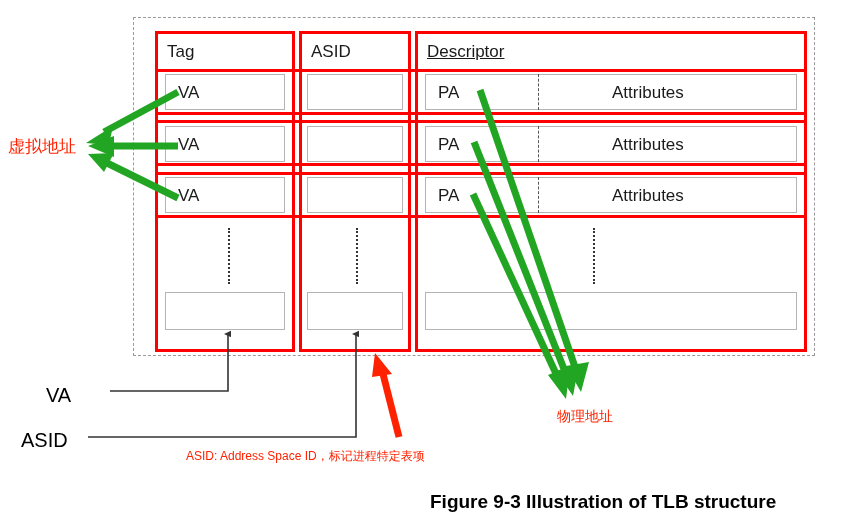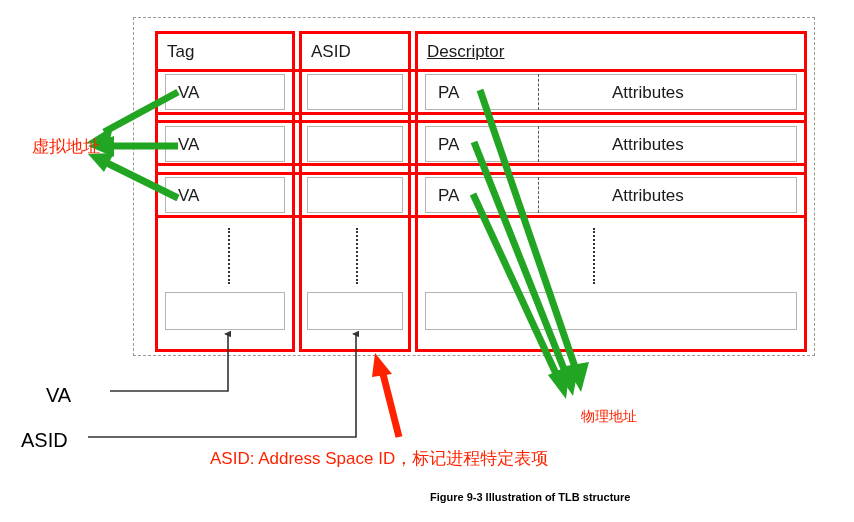--- a/index.html
+++ b/index.html
@@ -136,49 +136,48 @@
   .bottom-cell { top: 292px; height: 38px; }
 
   
   .anno {
     position: absolute;
     white-space: nowrap;
     line-height: 1;
   }
   .anno-red {
     color: #ff2200;
-    margin-left: 24px;
   }
   .anno-virtual {
     left: 8px;
     top: 138px;
     font-size: 17px;
   }
   .anno-physical {
     left: 557px;
     top: 409px;
     font-size: 14px;
   }
   .anno-asid-note {
     left: 186px;
     top: 450px;
-    font-size: 17px;
+    font-size: 12px;
   }
   .anno-black {
     color: #000000;
     font-size: 20px;
   }
   .lbl-va   { left: 46px; top: 385px; }
   .lbl-asid { left: 21px; top: 430px; }
 
   .figure-caption {
     position: absolute;
     left: 430px;
     top: 492px;
-    font-size: 11px;
+    font-size: 19px;
     font-weight: bold;
     color: #000000;
     white-space: nowrap;
     line-height: 1;
   }
 </style>
 </head>
 <body>
 
 <div id="stage">

